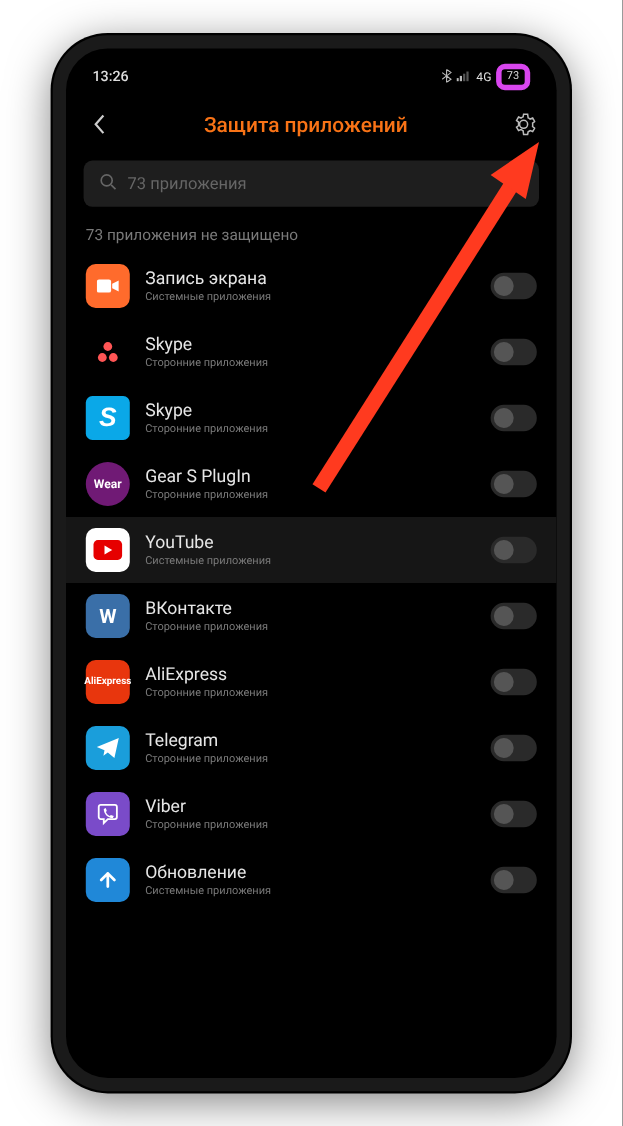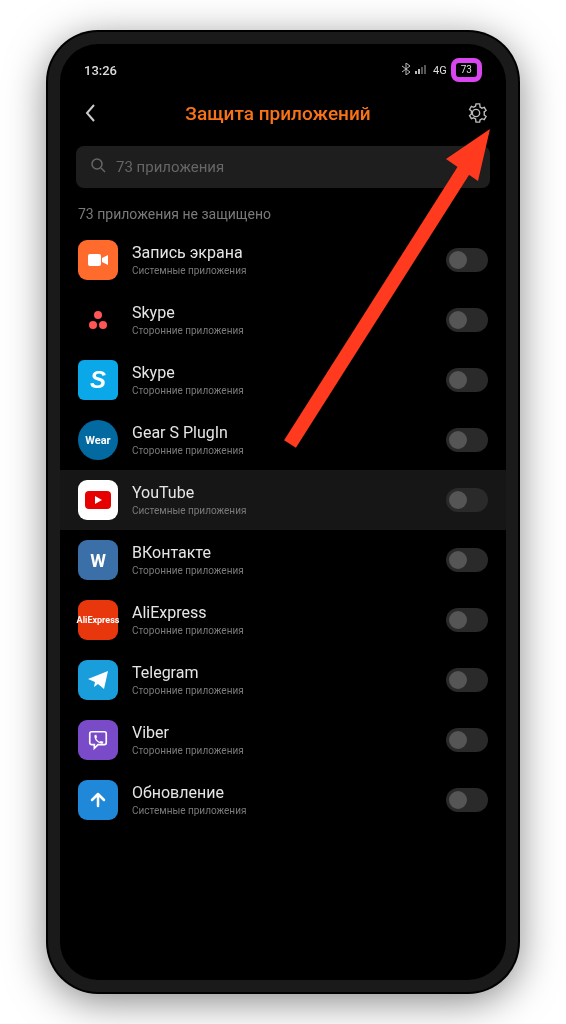--- a/index.html
+++ b/index.html
@@ -141,21 +141,21 @@
       position: absolute;
       left: 3px; top: 3px;
       width: 18px; height: 18px;
       background: #555;
       border-radius: 50%;
     }
     
     .ic-rec { background: #ff6b2c; }
     .ic-asana { background: #000; }
     .ic-skype { background: #0aa8e8; border-radius: 6px; }
-    .ic-gear { background: #0369a1; border-radius: 50%; font-size: 11px; }
+    .ic-gear { background: #701a75; border-radius: 50%; font-size: 11px; }
     .ic-youtube { background: #fff; }
     .ic-vk { background: #3a6fa8; }
     .ic-ali { background: #e8360d; font-size: 9px;}
     .ic-tg { background: #1a9edb; }
     .ic-viber { background: #7a4bc9; }
     .ic-update { background: #2088d8; }
     .asana-dots {
       display: flex; flex-direction: column; align-items: center; gap: 2px;
     }
     .asana-dots .top { width: 8px; height: 8px; background: #f55; border-radius: 50%; }

